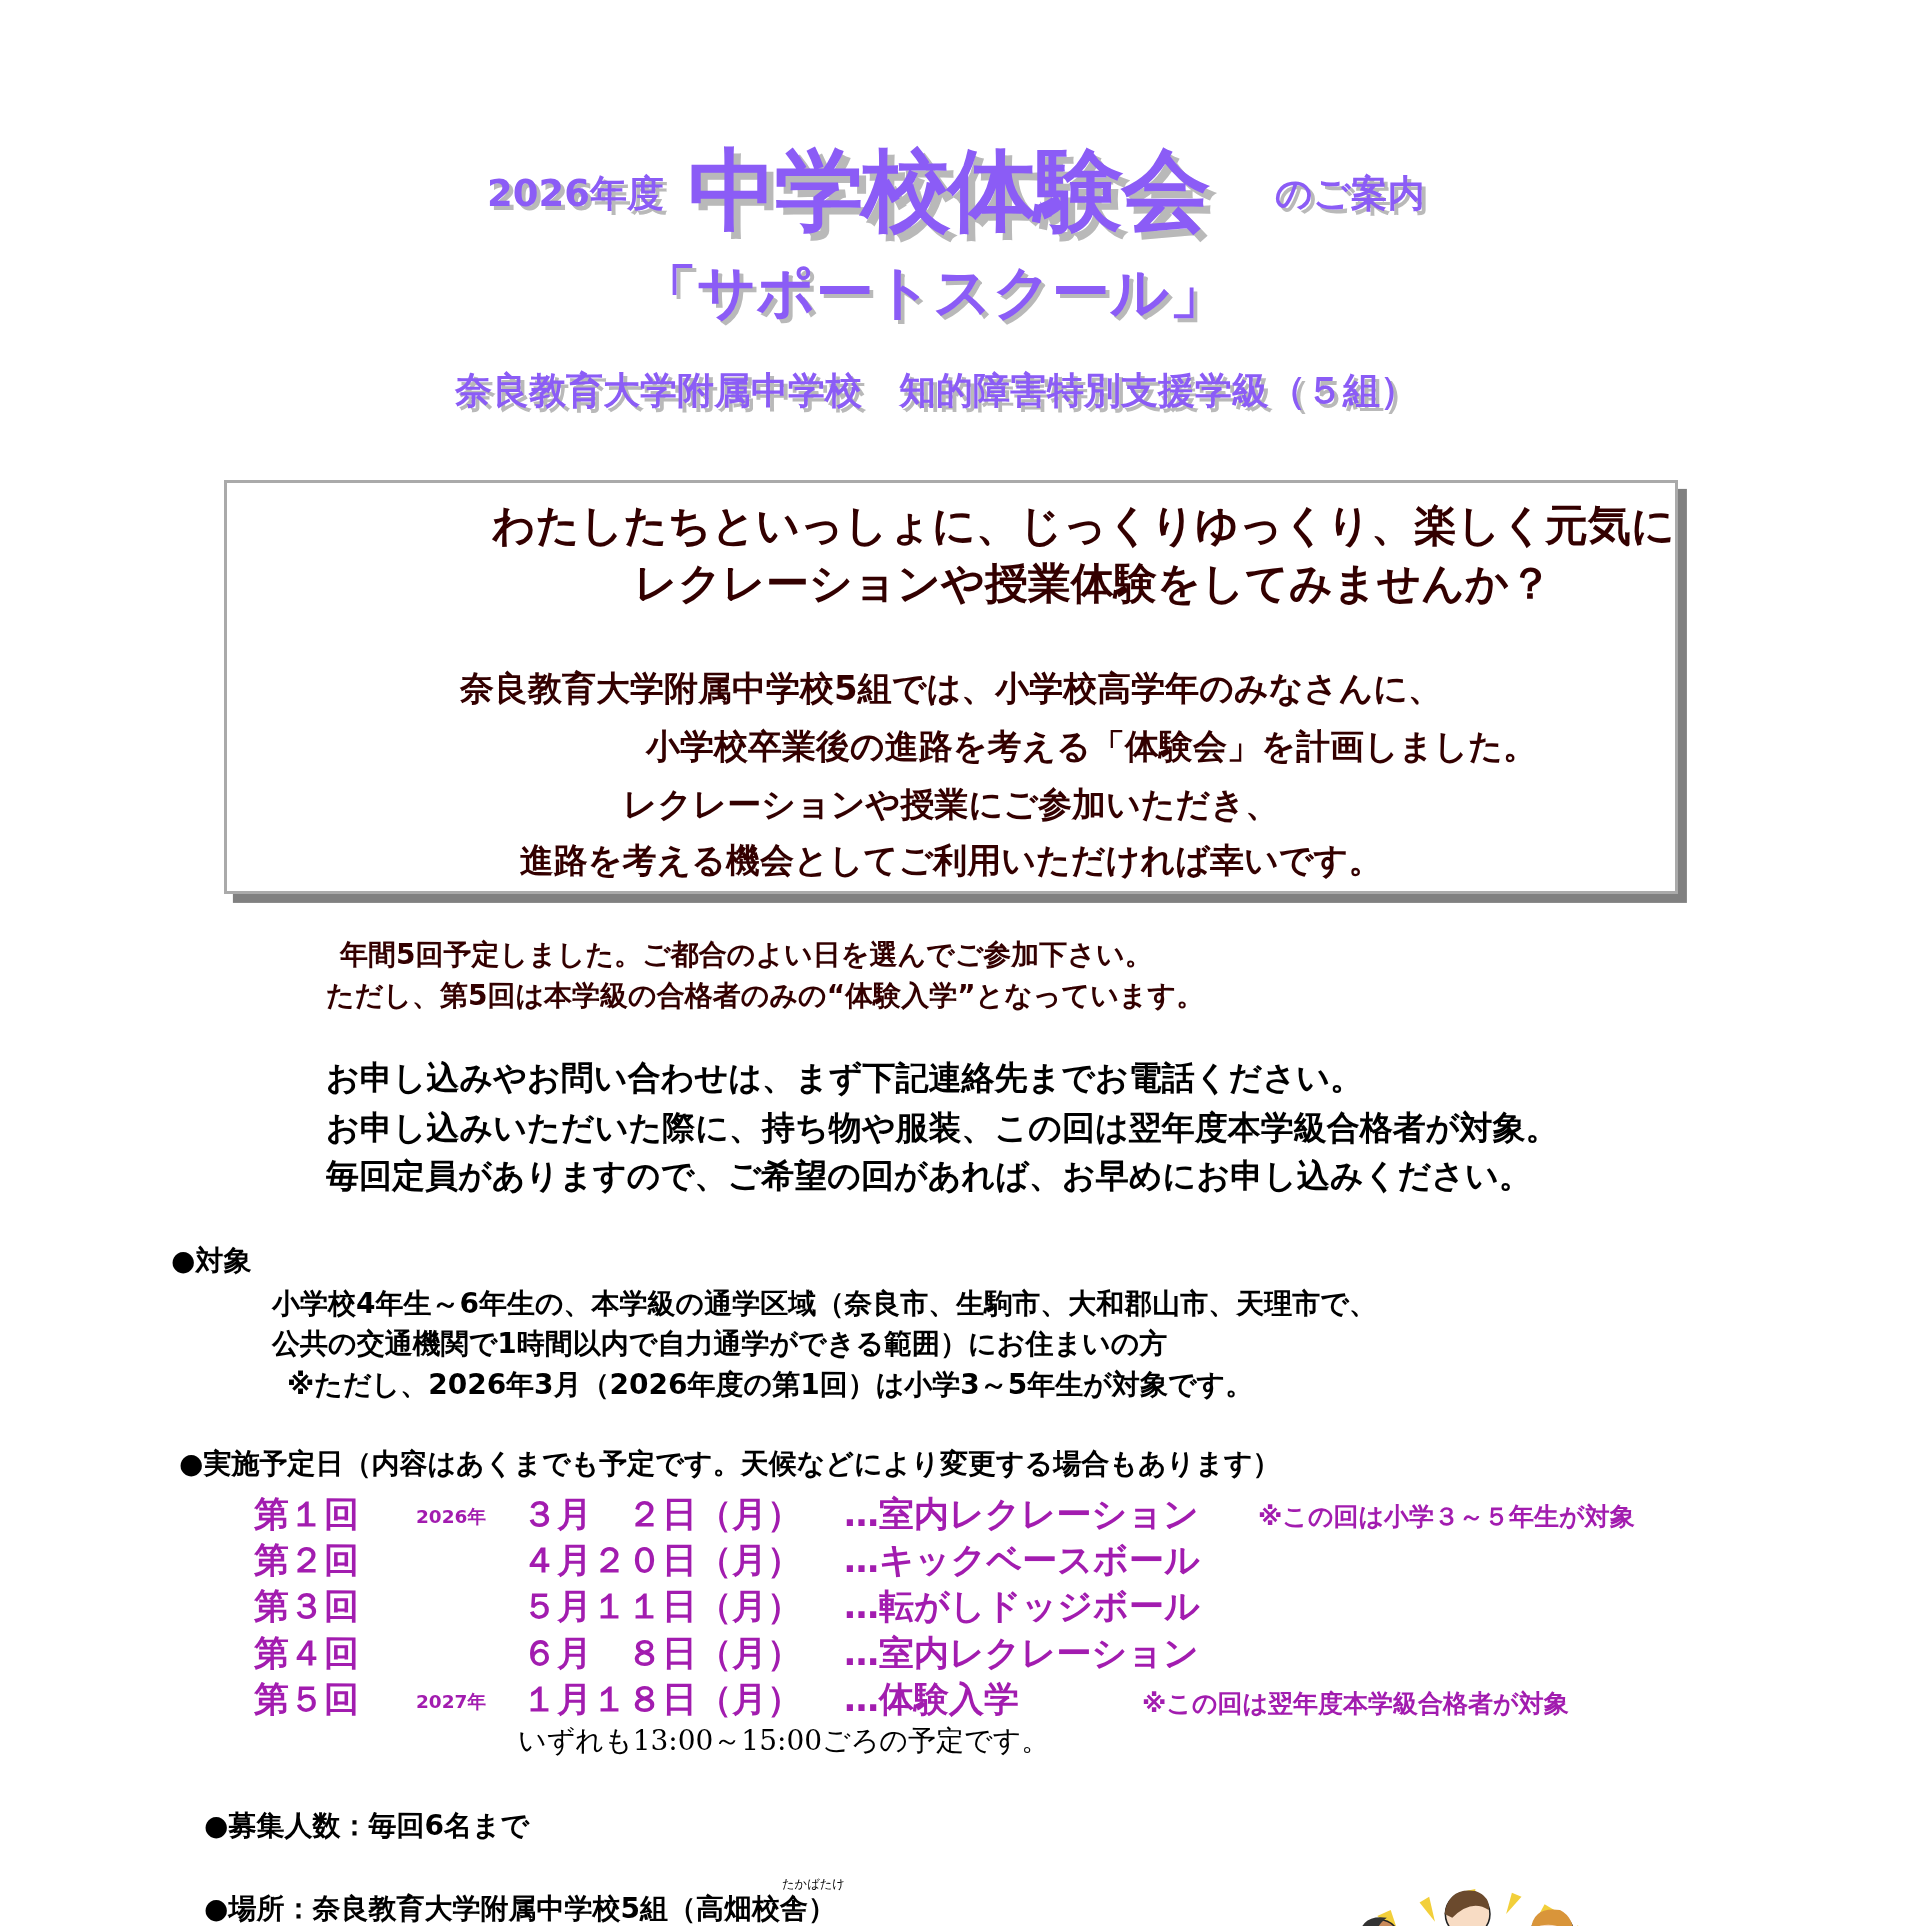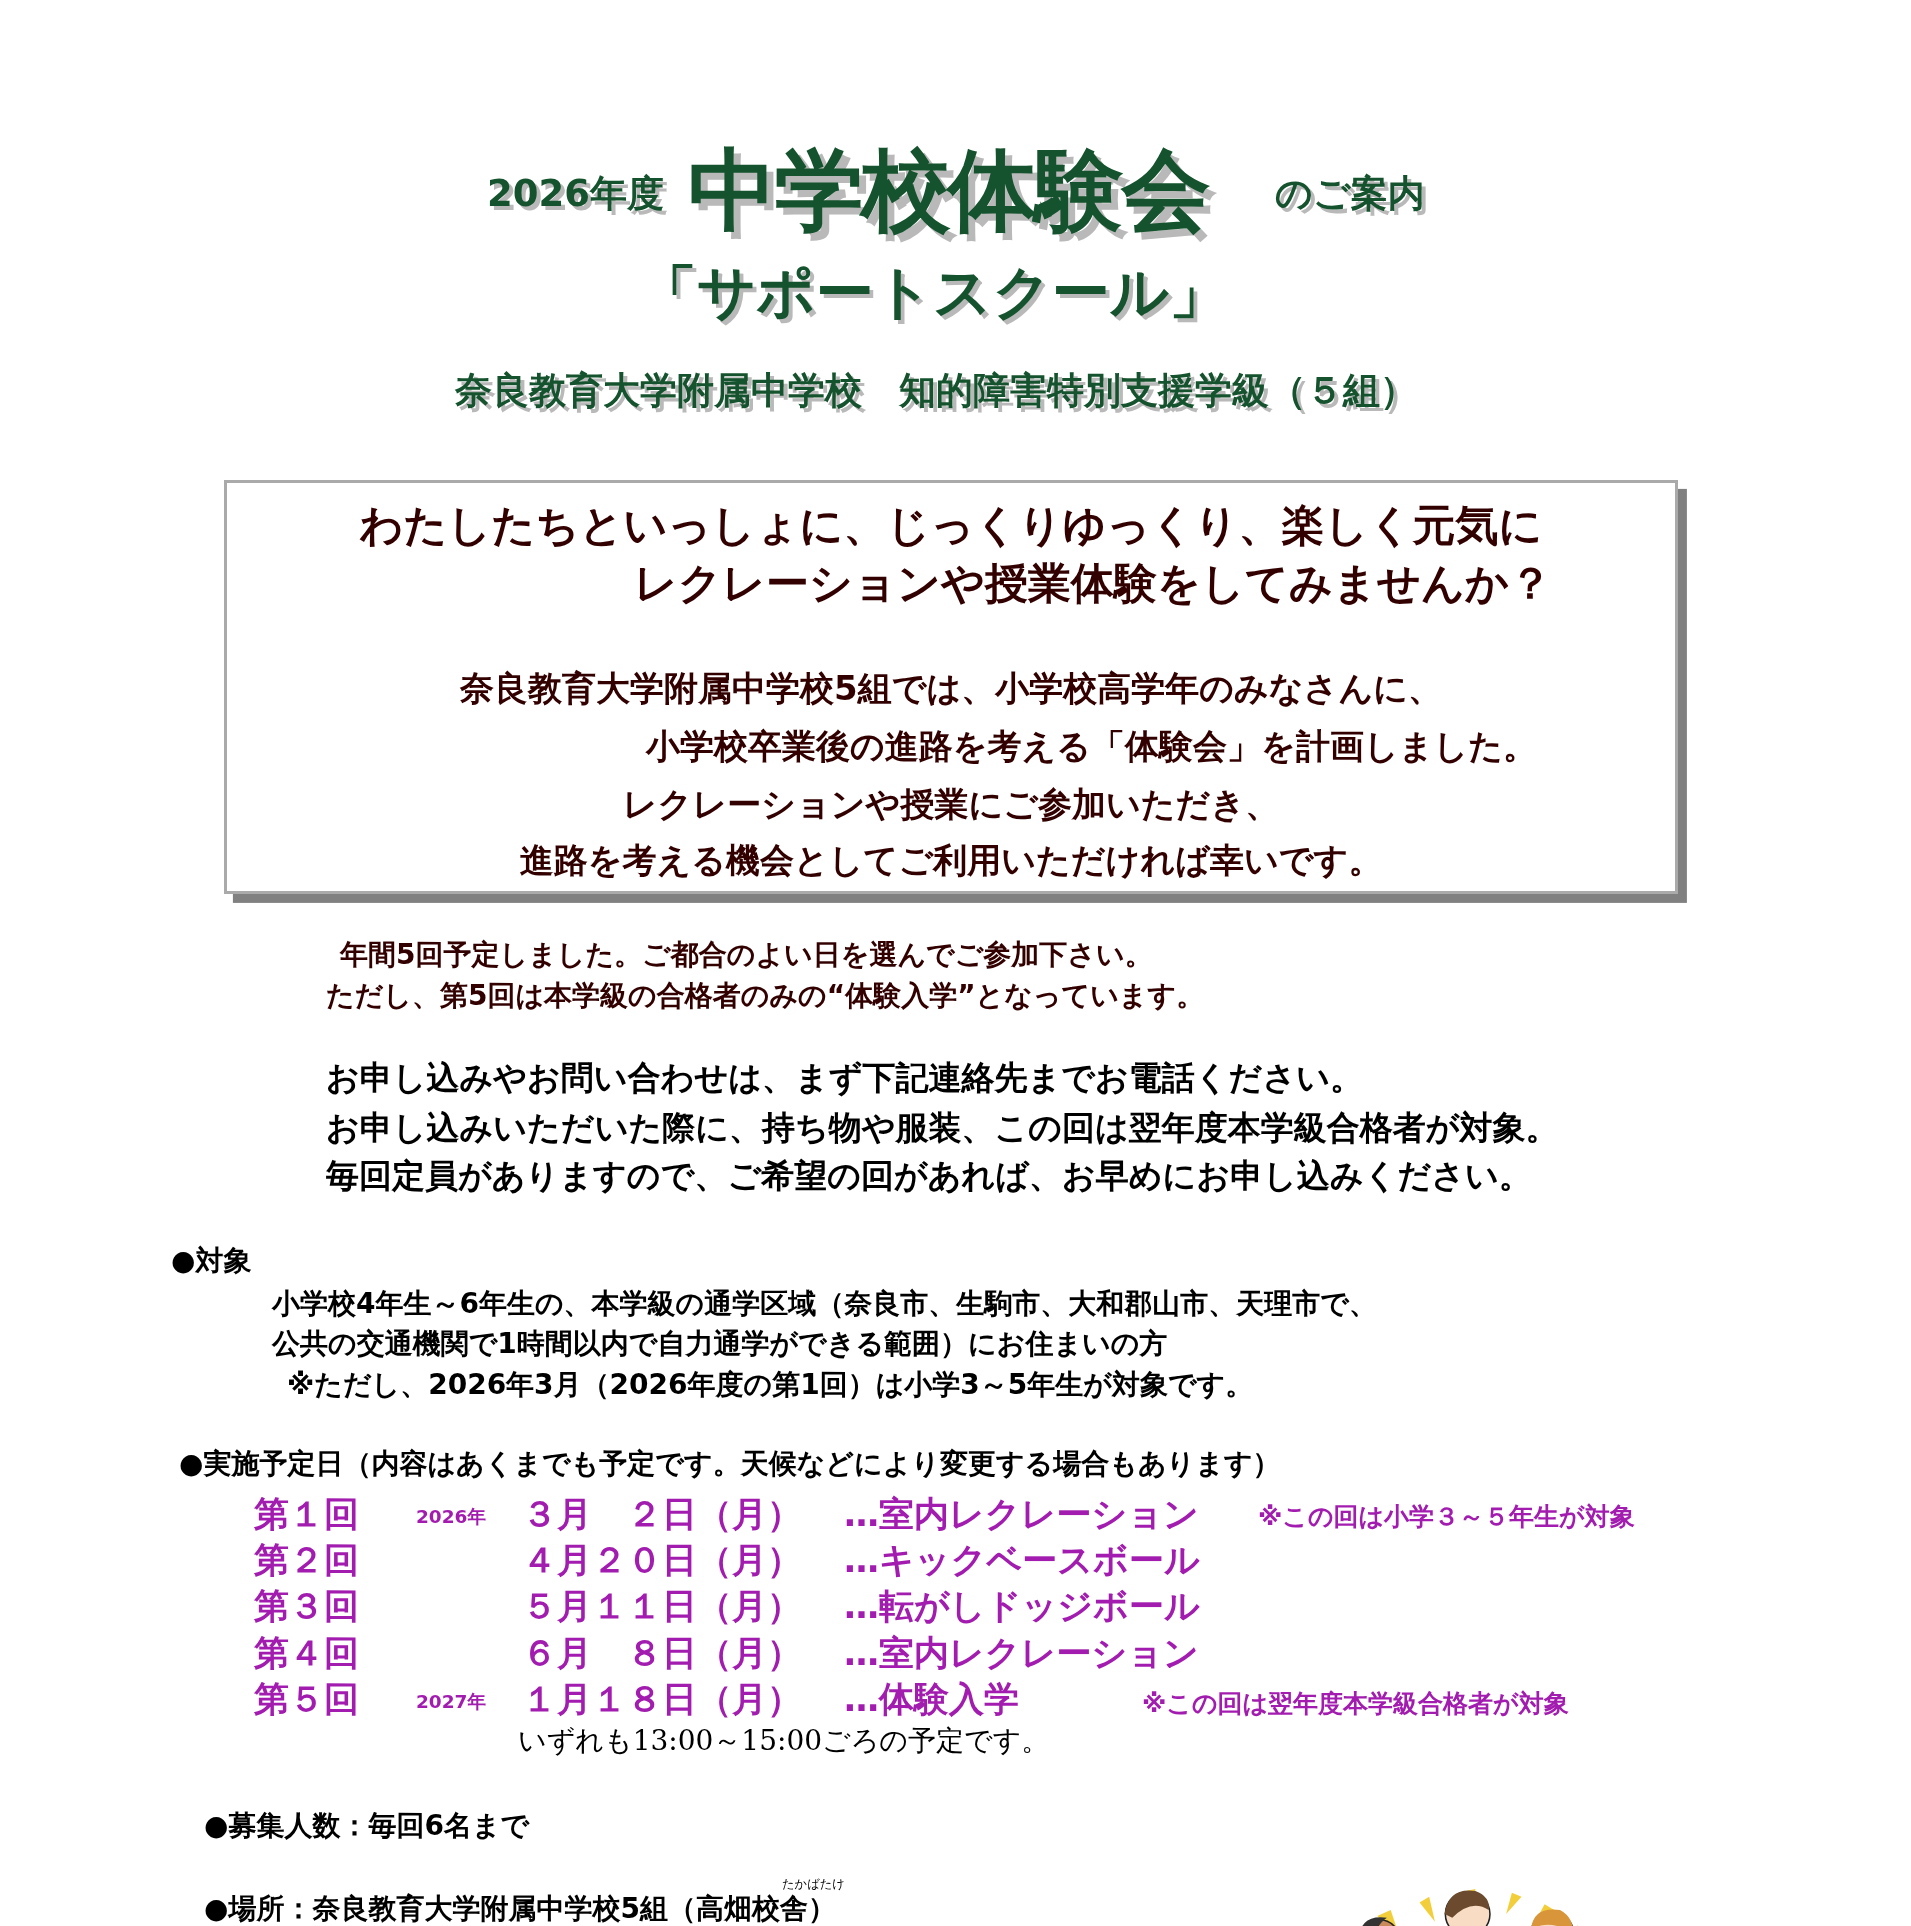--- a/index.html
+++ b/index.html
@@ -1,19 +1,19 @@
 <!DOCTYPE html>
 <html style="font-size:6.2px"><head>
 <meta charset="utf-8">
 <style>
   html, body { margin:0; padding:0; background:#ffffff; }
   body { width:1911px; height:2703px; position:relative; overflow:hidden;
          font-family:"DejaVu Sans", "Liberation Sans", sans-serif; color:#000; }
   .abs { position:absolute; white-space:nowrap; }
-  .navy { color:#14532d; }
+  .navy { color:#8b5cf6; }
   .sched { color:#a21caf; font-weight:bold; }
   .maroon { color:#330000; }
   .shadow { text-shadow: 7px 7px 0 #b9b9b9; }
   .shadow-sm { text-shadow: 3.9px 3.9px 0 #b9b9b9; }
   .box { position:absolute; background:#fff; border:3.5px solid #aaaaaa;
          box-shadow: 8.9px 8.9px 0 #808080; }
   .center { text-align:center; }
   .serif { font-family:"DejaVu Serif", "Liberation Serif", serif; }
   .green-grid { position:absolute; }
   .illus { position:absolute; }
@@ -21,21 +21,21 @@
 </head>
 <body>
 
 <div class="abs navy shadow-sm" style="left:487px; top:169px; font-size:37px; font-weight:bold;">2026年度</div>
 <div class="abs navy shadow" style="left:688px; top:131px; font-size:89px; font-weight:bold; letter-spacing:-2.3px;">中学校体験会</div>
 <div class="abs navy shadow-sm" style="left:1275px; top:169px; font-size:37px; font-weight:bold;">のご案内</div>
 <div class="abs navy shadow-sm" style="left:639px; top:254px; font-size:58px; font-weight:bold;">「サポートスクール」</div>
 <div class="abs navy shadow-sm" style="left:455px; top:366px; font-size:37px; font-weight:bold;">奈良教育大学附属中学校　知的障害特別支援学級（５組）</div>
 
 <div class="box" style="left:224px; top:480px; width:1448px; height:408px;"></div>
-<div class="abs maroon center" style="left:227px; top:497px; width:1448px; font-size:43px; font-weight:bold;">わたしたちといっしょに、じっくりゆっくり、楽しく元気に</div>
+<div class="abs maroon center" style="left:227px; top:497px; width:1448px; font-size:43px; font-weight:bold;text-align:right;">わたしたちといっしょに、じっくりゆっくり、楽しく元気に</div>
 <div class="abs maroon center" style="left:227px; top:555px; width:1732px; font-size:43px; font-weight:bold;">レクレーションや授業体験をしてみませんか？</div>
 <div class="abs maroon center" style="left:227px; top:666px; width:1448px; font-size:34px; font-weight:bold;">奈良教育大学附属中学校5組では、小学校高学年のみなさんに、</div>
 <div class="abs maroon center" style="left:227px; top:724px; width:1729px; font-size:34px; font-weight:bold;">小学校卒業後の進路を考える「体験会」を計画しました。</div>
 <div class="abs maroon center" style="left:227px; top:782px; width:1448px; font-size:34px; font-weight:bold;">レクレーションや授業にご参加いただき、</div>
 <div class="abs maroon center" style="left:227px; top:838px; width:1448px; font-size:34px; font-weight:bold;">進路を考える機会としてご利用いただければ幸いです。</div>
 
 <div class="abs maroon" style="left:340px; top:936px; font-size:28px; font-weight:bold;">年間5回予定しました。ご都合のよい日を選んでご参加下さい。</div>
 <div class="abs maroon" style="left:326px; top:977px; font-size:28px; font-weight:bold;">ただし、第5回は本学級の合格者のみの“体験入学”となっています。</div>
 
 <div class="abs" style="left:326px; top:1056px; font-size:33px; font-weight:bold;">お申し込みやお問い合わせは、まず下記連絡先までお電話ください。</div>

